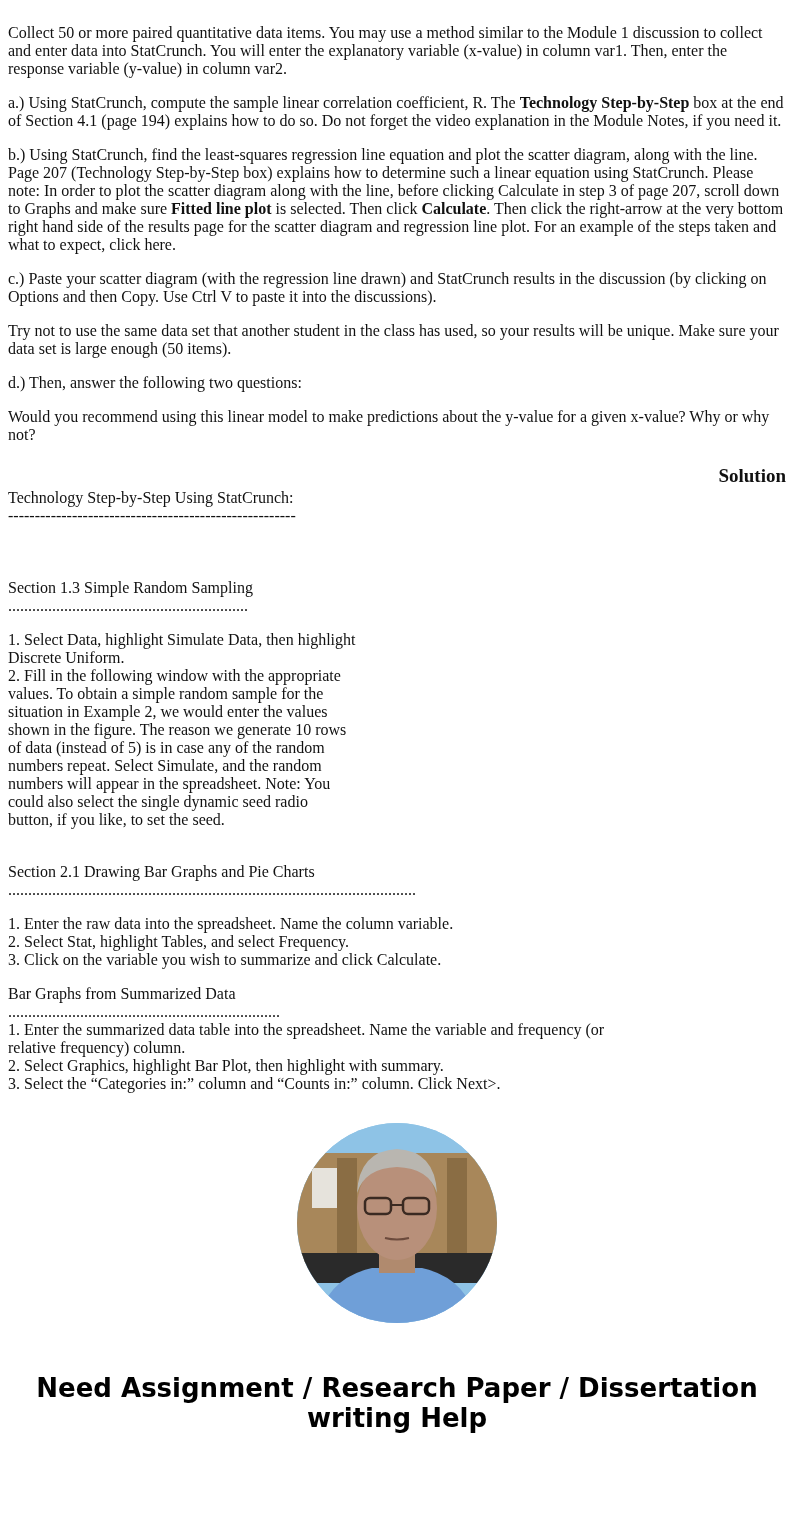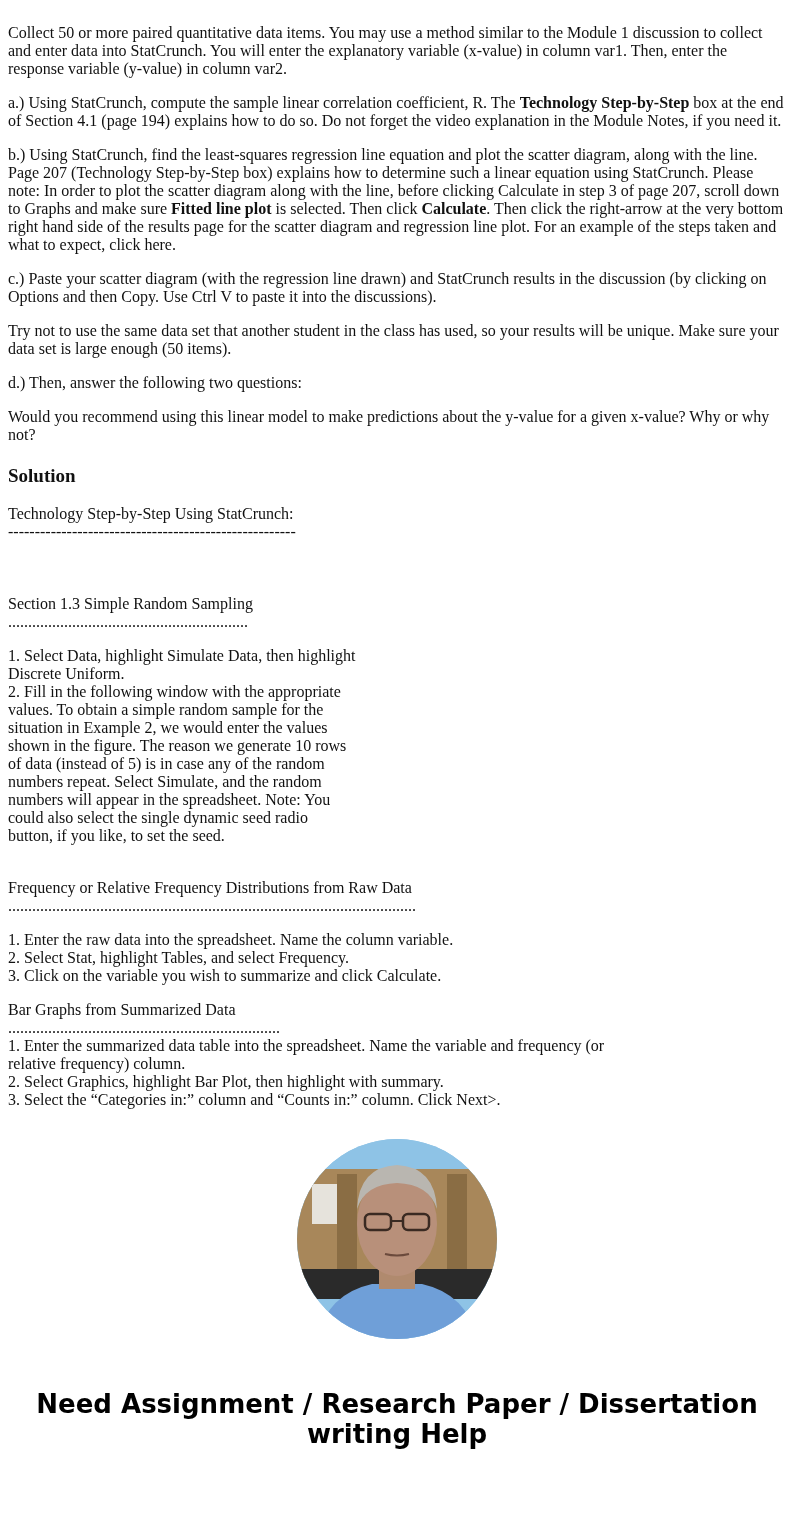--- a/index.html
+++ b/index.html
@@ -9,22 +9,23 @@
     font-size: 16px;
     line-height: 18px;
     color: #111111;
   }
   .content { padding: 8px 8px 0 8px; }
   p { margin: 16px 0 16px 0; }
   h3 {
     font-family: "Liberation Serif", serif;
     font-size: 19px;
     font-weight: bold;
-    margin: 21px 0 18px 0;
+    margin: 21px 0 2px 0;
     line-height: 22px;
+    text-align: right;
   }
   .pre-block { white-space: pre-line; margin: 0; }
   .sol-intro { margin-bottom: 54px; }
   .sec13 { margin-bottom: 34px; }
   .sec21 { margin-bottom: 16px; }
   .gap16 { height: 16px; }
   .avatar-wrap { display: flex; justify-content: center; margin-top: 30px; }
   .avatar {
     width: 200px; height: 200px; border-radius: 50%; overflow: hidden;
     background: #8ec3e6; position: relative;
@@ -78,21 +79,21 @@
 situation in Example 2, we would enter the values
 shown in the figure. The reason we generate 10 rows
 of data (instead of 5) is in case any of the random
 numbers repeat. Select Simulate, and the random
 numbers will appear in the spreadsheet. Note: You
 could also select the single dynamic seed radio
 button, if you like, to set the seed.</div>
   </div>
 
   <div class="sec21">
-    <div>Frequency or Relative Frequency Distributions from Raw Data</div>
+    <div>Section 2.1 Drawing Bar Graphs and Pie Charts</div>
     <div>......................................................................................................</div>
     <div class="gap16"></div>
     <div class="pre-block">1. Enter the raw data into the spreadsheet. Name the column variable.
 2. Select Stat, highlight Tables, and select Frequency.
 3. Click on the variable you wish to summarize and click Calculate.</div>
   </div>
 
   <div>
     <div>Bar Graphs from Summarized Data</div>
     <div>....................................................................</div>

